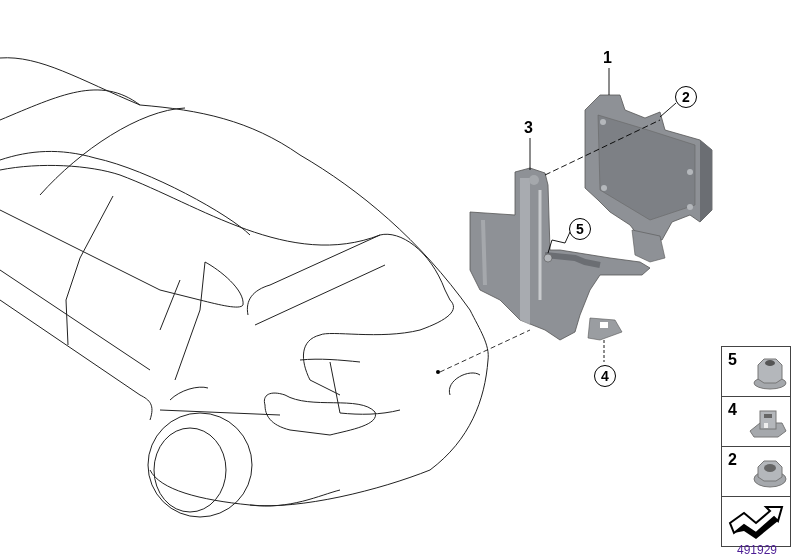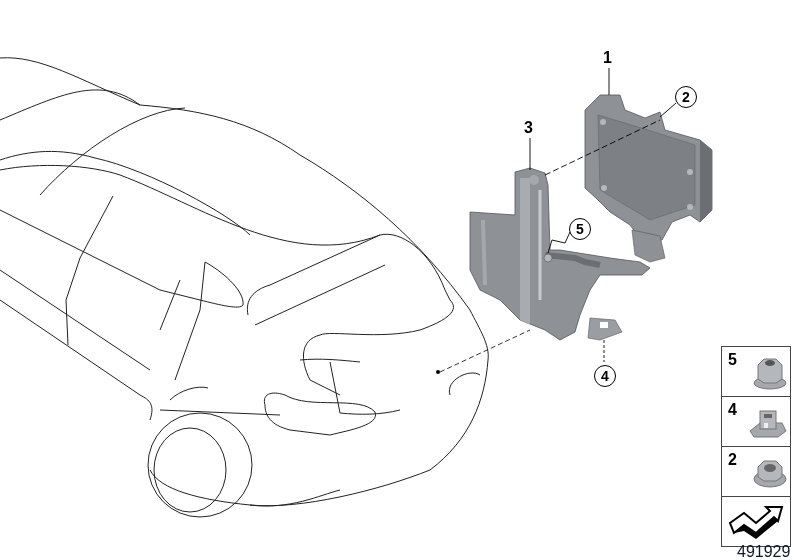--- a/index.html
+++ b/index.html
@@ -4,21 +4,21 @@
 <style>
   html,body{margin:0;padding:0;background:#fff;}
   body{width:800px;height:560px;position:relative;overflow:hidden;font-family:"Liberation Sans",sans-serif;}
   svg.main{position:absolute;left:0;top:0;}
   .label{position:absolute;font-weight:bold;font-size:16px;color:#000;line-height:1;}
   .circle-label{position:absolute;width:20px;height:20px;border:1.5px solid #000;border-radius:50%;font-weight:bold;font-size:14px;text-align:center;line-height:20px;background:#fff;}
   .legend{position:absolute;left:721px;top:346px;width:70px;}
   .legend-cell{position:relative;height:49px;border:1px solid #444;border-bottom:none;background:#fff;}
   .legend-cell:last-child{border-bottom:1px solid #444;}
   .legend-num{position:absolute;left:6px;top:4px;font-weight:bold;font-size:16px;}
-  .diagram-id{position:absolute;left:737px;top:543px;font-size:16px;color:#0f172a;}
+  .diagram-id{position:absolute;left:737px;top:543px;font-size:12px;color:#4c1d95;}
 </style>
 </head>
 <body>
 
 <svg class="main" width="800" height="560" viewBox="0 0 800 560">
 
   <g fill="none" stroke="#222" stroke-width="1">
     <path d="M0,58 C40,55 80,80 140,105 C200,110 250,120 300,155 C360,190 420,240 470,310 C480,330 490,345 488,360 C485,400 470,440 430,470 C380,490 300,510 250,505 C200,500 160,490 150,470"></path>
     <path d="M0,120 C60,95 100,75 140,105"></path>
     <path d="M40,195 C80,150 140,110 185,108"></path>

